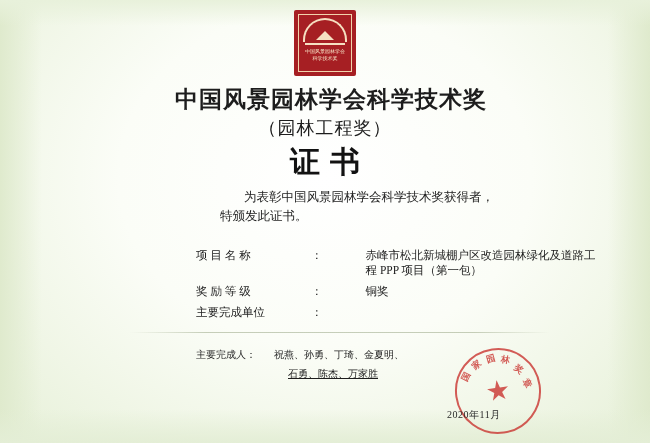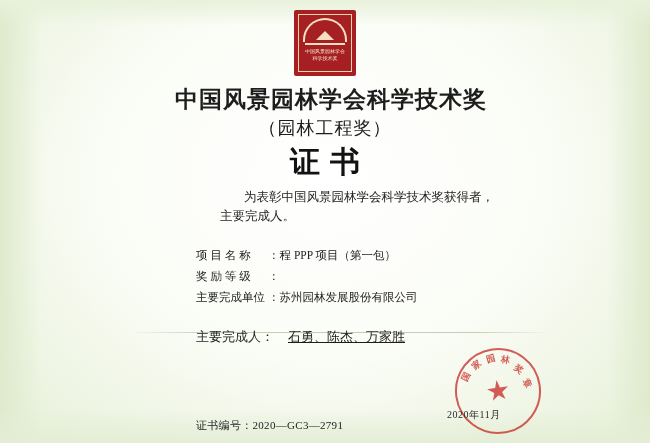--- a/index.html
+++ b/index.html
@@ -180,20 +180,21 @@
     top: 248px;
     left: 196px;
     width: 420px;
     font-size: 11.5px;
     color: #1d1d1d;
   }
   .field-row {
     display: flex;
     align-items: flex-start;
     margin-bottom: 6px;
+    gap: 43px;
   }
   .field-label {
     width: 72px;
     flex: 0 0 72px;
     letter-spacing: 0px;
     white-space: nowrap;
   }
   .field-label.spread {
     display: flex;
     justify-content: space-between;
@@ -216,24 +217,24 @@
     left: 130px;
     width: 420px;
     height: 1px;
     background: linear-gradient(to right, rgba(150,160,130,0), #9aa786 18%, #9aa786 82%, rgba(150,160,130,0));
     opacity: .55;
   }
 
   
   .contrib {
     position: absolute;
-    top: 327px;
+    top: 345px;
     left: 196px;
     width: 300px;
-    font-size: 13px;
+    font-size: 10px;
     color: #1d1d1d;
     line-height: 19px;
   }
   .contrib-row { display: flex; align-items: flex-start; }
   .contrib-label { flex: 0 0 78px; white-space: nowrap; }
   .contrib-names { flex: 1; }
   .contrib-names .n2 { display: block; padding-left: 14px; text-decoration: underline; }
 
   
   .seal {
@@ -313,68 +314,67 @@
         </div>
       </div>
     </div>
 
     <div class="title-main">中国风景园林学会科学技术奖</div>
     <div class="title-sub">（园林工程奖）</div>
     <div class="title-cert">证书</div>
 
     <div class="para">
       <div class="l1">为表彰中国风景园林学会科学技术奖获得者，</div>
-      <div class="l2">主要完成人。</div>
+      <div class="l2">特颁发此证书。</div>
     </div>
 
     <div class="fields">
 
       <div class="field-row">
         <div class="field-label spread">项 目 名 称</div>
         <div class="field-colon">：</div>
         <div class="field-value">
+          <span>赤峰市松北新城棚户区改造园林绿化及道路工</span>
           <span class="v2">程 PPP 项目（第一包）</span>
         </div>
       </div>
 
       <div class="field-row">
         <div class="field-label spread">奖 励 等 级</div>
         <div class="field-colon">：</div>
+        <div class="field-value">铜奖</div>
       </div>
 
       <div class="field-row">
         <div class="field-label">主要完成单位</div>
         <div class="field-colon">：</div>
-        <div class="field-value">苏州园林发展股份有限公司</div>
       </div>
 
     </div>
 
     <div class="divider"></div>
 
     <div class="contrib">
       <div class="contrib-row">
         <div class="contrib-label">主要完成人：</div>
         <div class="contrib-names">
+          <span>祝燕、孙勇、丁琦、金夏明、</span>
           <span class="n2">石勇、陈杰、万家胜</span>
         </div>
       </div>
     </div>
 
     <div class="seal">
       <div class="seal-text">
         <span class="seal-ch" style="left:7px;  top:16px; transform:rotate(-55deg);">国</span>
         <span class="seal-ch" style="left:19px; top:6px;  transform:rotate(-33deg);">家</span>
         <span class="seal-ch" style="left:34px; top:2px;  transform:rotate(-8deg);">园</span>
         <span class="seal-ch" style="left:48px; top:5px;  transform:rotate(18deg);">林</span>
         <span class="seal-ch" style="left:60px; top:16px; transform:rotate(45deg);">奖</span>
         <span class="seal-ch" style="left:66px; top:31px; transform:rotate(70deg);">章</span>
       </div>
     </div>
 
     <div class="seal-date">2020年11月</div>
 
-    <div class="cert-no">
-      <span>证书编号：</span><span>2020—GC3—2791</span>
-    </div>
 
   </div>
 </div>
 
 </body></html>

